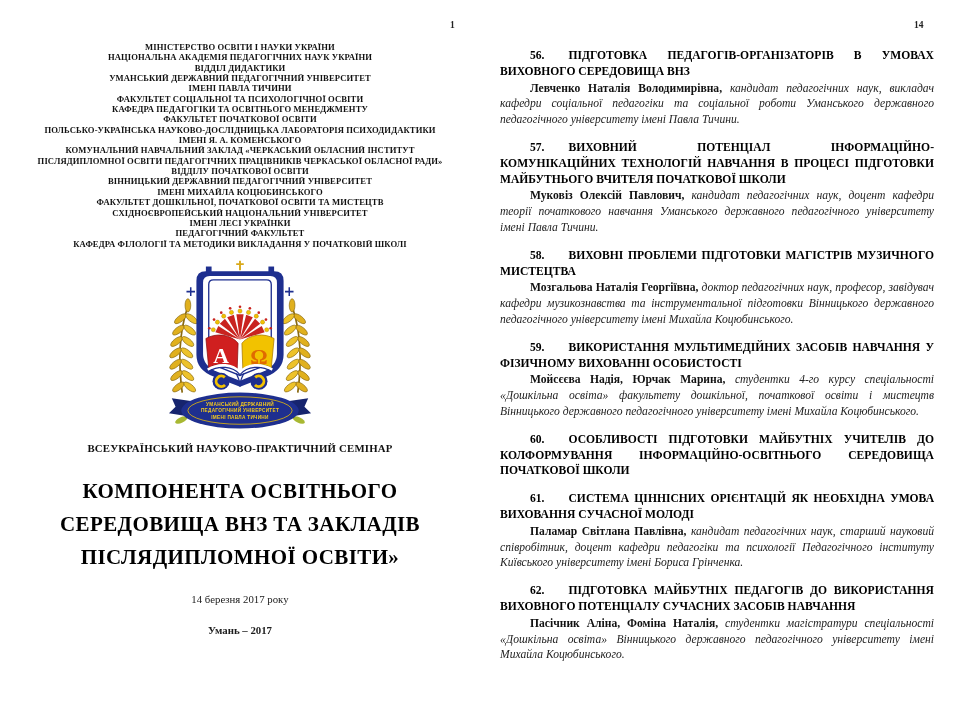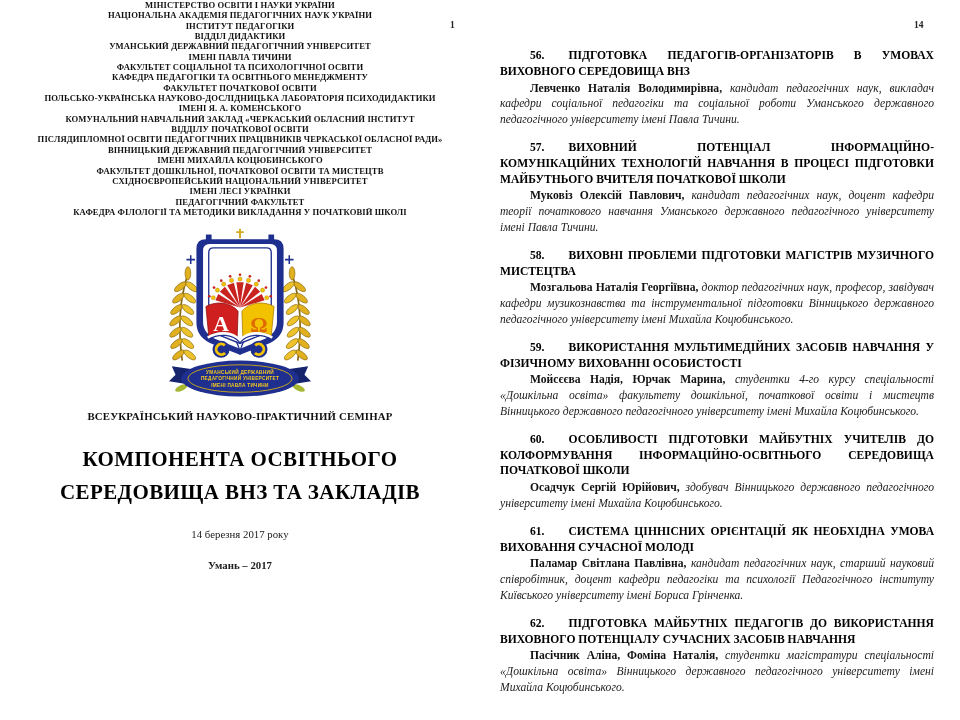--- a/index.html
+++ b/index.html
@@ -8,21 +8,21 @@
     font-family:"Liberation Serif","DejaVu Serif",serif;color:#1c1c1c;
   }
   .page{position:absolute;top:0;height:720px;}
   .page-left{left:0;width:480px;}
   .page-right{left:480px;width:480px;}
   .page-number{position:absolute;top:20px;font-size:9.5px;font-weight:bold;color:#222;}
   .page-number.pn-left{left:450px;}
   .page-number.pn-right{left:434px;}
 
   
-  .lp-col{width:418px;margin:0 auto;}
+  .lp-col{width:418px;margin:0 auto;padding-top:42px;}
   .header-line{
     text-align:center;font-weight:bold;font-size:8.6px;line-height:10.35px;
     letter-spacing:0.1px;color:#111;white-space:nowrap;
   }
   .emblem-wrap{width:190px;margin:9px auto 0;}
   .seminar-type{
     text-align:center;font-weight:bold;font-size:10.8px;letter-spacing:0.2px;
     color:#111;
   }
   .main-title{
@@ -50,32 +50,31 @@
 </head>
 <body>
 
 <div class="page page-left">
   <div class="page-number pn-left">1</div>
 
   <div class="lp-col">
     <div>
       <div class="header-line">МІНІСТЕРСТВО ОСВІТИ І НАУКИ УКРАЇНИ</div>
       <div class="header-line">НАЦІОНАЛЬНА АКАДЕМІЯ ПЕДАГОГІЧНИХ НАУК УКРАЇНИ</div>
-      <div class="header-line">ІНСТИТУТ ПЕДАГОГІКИ</div>
       <div class="header-line">ВІДДІЛ ДИДАКТИКИ</div>
       <div class="header-line">УМАНСЬКИЙ ДЕРЖАВНИЙ ПЕДАГОГІЧНИЙ УНІВЕРСИТЕТ</div>
       <div class="header-line">ІМЕНІ ПАВЛА ТИЧИНИ</div>
       <div class="header-line">ФАКУЛЬТЕТ СОЦІАЛЬНОЇ ТА ПСИХОЛОГІЧНОЇ ОСВІТИ</div>
       <div class="header-line">КАФЕДРА ПЕДАГОГІКИ ТА ОСВІТНЬОГО МЕНЕДЖМЕНТУ</div>
       <div class="header-line">ФАКУЛЬТЕТ ПОЧАТКОВОЇ ОСВІТИ</div>
       <div class="header-line">ПОЛЬСЬКО-УКРАЇНСЬКА НАУКОВО-ДОСЛІДНИЦЬКА ЛАБОРАТОРІЯ ПСИХОДИДАКТИКИ</div>
       <div class="header-line">ІМЕНІ Я. А. КОМЕНСЬКОГО</div>
       <div class="header-line">КОМУНАЛЬНИЙ НАВЧАЛЬНИЙ ЗАКЛАД «ЧЕРКАСЬКИЙ ОБЛАСНИЙ ІНСТИТУТ</div>
+      <div class="header-line">ПІСЛЯДИПЛОМНОЇ ОСВІТИ ПЕДАГОГІЧНИХ ПРАЦІВНИКІВ ЧЕРКАСЬКОЇ ОБЛАСНОЇ РАДИ»</div>
       <div class="header-line">ВІДДІЛУ ПОЧАТКОВОЇ ОСВІТИ</div>
-      <div class="header-line">ПІСЛЯДИПЛОМНОЇ ОСВІТИ ПЕДАГОГІЧНИХ ПРАЦІВНИКІВ ЧЕРКАСЬКОЇ ОБЛАСНОЇ РАДИ»</div>
       <div class="header-line">ВІННИЦЬКИЙ ДЕРЖАВНИЙ ПЕДАГОГІЧНИЙ УНІВЕРСИТЕТ</div>
       <div class="header-line">ІМЕНІ МИХАЙЛА КОЦЮБИНСЬКОГО</div>
       <div class="header-line">ФАКУЛЬТЕТ ДОШКІЛЬНОЇ, ПОЧАТКОВОЇ ОСВІТИ ТА МИСТЕЦТВ</div>
       <div class="header-line">СХІДНОЄВРОПЕЙСЬКИЙ НАЦІОНАЛЬНИЙ УНІВЕРСИТЕТ</div>
       <div class="header-line">ІМЕНІ ЛЕСІ УКРАЇНКИ</div>
       <div class="header-line">ПЕДАГОГІЧНИЙ ФАКУЛЬТЕТ</div>
       <div class="header-line">КАФЕДРА ФІЛОЛОГІЇ ТА МЕТОДИКИ ВИКЛАДАННЯ У ПОЧАТКОВІЙ ШКОЛІ</div>
     </div>
 
     <div class="emblem-wrap">
@@ -190,20 +189,21 @@
           <text x="100" y="170" text-anchor="middle" font-size="5" font-weight="bold" letter-spacing="0.3" font-family="Liberation Sans, sans-serif" fill="#f5c91c">ІМЕНІ ПАВЛА ТИЧИНИ</text>
         </g>
       </svg>
     </div>
 
     <div class="seminar-type">ВСЕУКРАЇНСЬКИЙ НАУКОВО-ПРАКТИЧНИЙ СЕМІНАР</div>
 
     <div class="main-title">
       <div>КОМПОНЕНТА ОСВІТНЬОГО</div>
       <div>СЕРЕДОВИЩА ВНЗ ТА ЗАКЛАДІВ</div>
+      <div>ПІСЛЯДИПЛОМНОЇ ОСВІТИ»</div>
     </div>
 
     <div class="event-date">14 березня 2017 року</div>
     <div class="event-place">Умань – 2017</div>
   </div>
 </div>
 
 <div class="page page-right">
   <div class="page-number pn-right">14</div>
 
@@ -224,21 +224,20 @@
       <p class="entry-author"><span class="author-name">Мозгальова Наталія Георгіївна,</span> <span class="author-desc">доктор педагогічних наук, професор, завідувач кафедри музикознавства та інструментальної підготовки Вінницького державного педагогічного університету імені Михайла Коцюбинського.</span></p>
     </div>
 
     <div class="entry">
       <p class="entry-title"><span class="entry-num">59.</span><span>ВИКОРИСТАННЯ МУЛЬТИМЕДІЙНИХ ЗАСОБІВ НАВЧАННЯ У ФІЗИЧНОМУ ВИХОВАННІ ОСОБИСТОСТІ</span></p>
       <p class="entry-author"><span class="author-name">Мойсєєва Надія, Юрчак Марина,</span> <span class="author-desc">студентки 4-го курсу спеціальності «Дошкільна освіта» факультету дошкільної, початкової освіти і мистецтв Вінницького державного педагогічного університету імені Михайла Коцюбинського.</span></p>
     </div>
 
     <div class="entry">
       <p class="entry-title"><span class="entry-num">60.</span><span>ОСОБЛИВОСТІ ПІДГОТОВКИ МАЙБУТНІХ УЧИТЕЛІВ ДО КОЛФОРМУВАННЯ ІНФОРМАЦІЙНО-ОСВІТНЬОГО СЕРЕДОВИЩА ПОЧАТКОВОЇ ШКОЛИ</span></p>
-      <p class="entry-author"><span class="author-name">Осадчук Сергій Юрійович,</span> <span class="author-desc">здобувач Вінницького державного педагогічного університету імені Михайла Коцюбинського.</span></p>
     </div>
 
     <div class="entry">
       <p class="entry-title"><span class="entry-num">61.</span><span>СИСТЕМА ЦІННІСНИХ ОРІЄНТАЦІЙ ЯК НЕОБХІДНА УМОВА ВИХОВАННЯ СУЧАСНОЇ МОЛОДІ</span></p>
       <p class="entry-author"><span class="author-name">Паламар Світлана Павлівна,</span> <span class="author-desc">кандидат педагогічних наук, старший науковий співробітник, доцент кафедри педагогіки та психології Педагогічного інституту Київського університету імені Бориса Грінченка.</span></p>
     </div>
 
     <div class="entry">
       <p class="entry-title"><span class="entry-num">62.</span><span>ПІДГОТОВКА МАЙБУТНІХ ПЕДАГОГІВ ДО ВИКОРИСТАННЯ ВИХОВНОГО ПОТЕНЦІАЛУ СУЧАСНИХ ЗАСОБІВ НАВЧАННЯ</span></p>
       <p class="entry-author"><span class="author-name">Пасічник Аліна, Фоміна Наталія,</span> <span class="author-desc">студентки магістратури спеціальності «Дошкільна освіта» Вінницького державного педагогічного університету імені Михайла Коцюбинського.</span></p>

